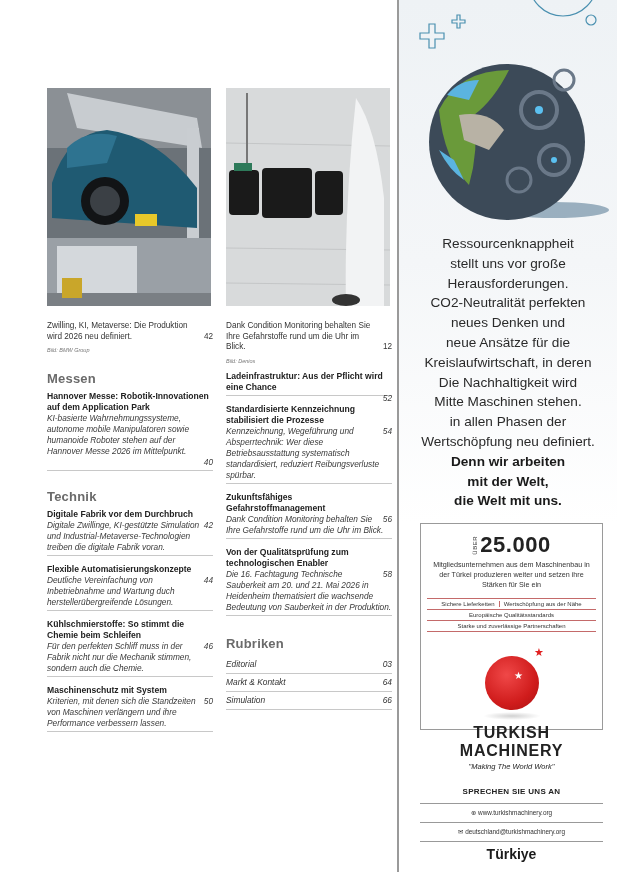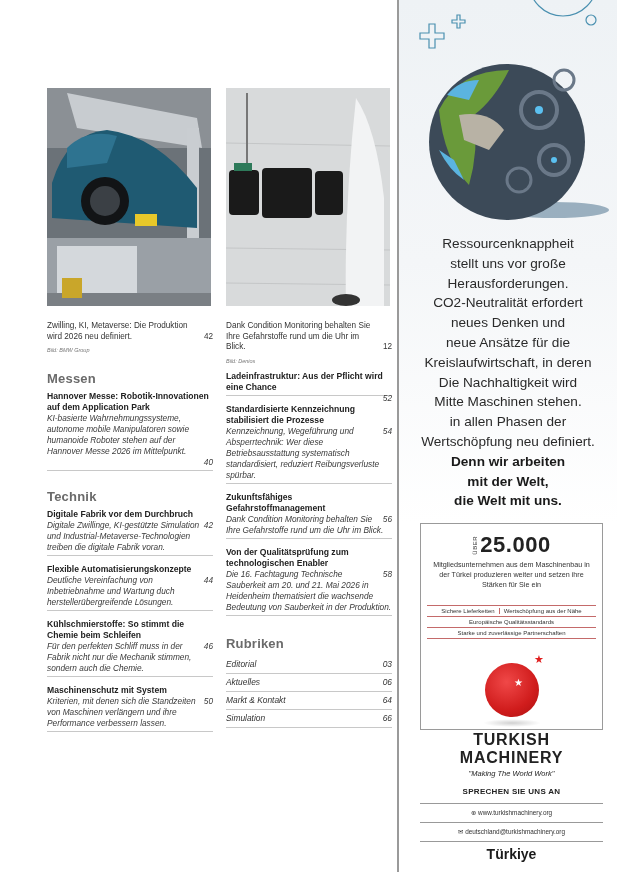--- a/index.html
+++ b/index.html
@@ -154,24 +154,20 @@
     <div class="entry-title">Von der Qualitätsprüfung zum technologischen Enabler</div>
     <div class="entry-desc"><span class="pg">58</span><span>Die 16. Fachtagung Technische Sauberkeit am 20. und 21. Mai 2026 in Heidenheim thematisiert die wachsende Bedeutung von Sauberkeit in der Produktion.</span></div>
   </div>
 
   <div class="section-title" style="margin-top:20px">Rubriken</div>
   <div class="rub-item">
       <span>Editorial</span>
       <span>03</span>
     </div>
   <div class="rub-item">
-      <span>Aktuelles</span>
-      <span>06</span>
-    </div>
-  <div class="rub-item">
       <span>Markt &amp; Kontakt</span>
       <span>64</span>
     </div>
   <div class="rub-item">
       <span>Simulation</span>
       <span>66</span>
     </div>
 </div>
 
 <div class="divider"></div>
@@ -193,40 +189,40 @@
     <circle cx="120" cy="180" r="12" fill="none" stroke="#6a7888" stroke-width="3"></circle>
     <circle cx="165" cy="80" r="10" fill="none" stroke="#6a7888" stroke-width="3"></circle>
     <circle cx="140" cy="110" r="4" fill="#5bc0f0"></circle>
     <circle cx="155" cy="160" r="3" fill="#5bc0f0"></circle>
   </svg>
 
   <div class="ad-text">
     <div>Ressourcenknappheit</div>
     <div>stellt uns vor große</div>
     <div>Herausforderungen.</div>
-    <div>CO2-Neutralität erfordert</div>
+    <div>CO2-Neutralität perfekten</div>
     <div>neues Denken und</div>
     <div>neue Ansätze für die</div>
     <div>Kreislaufwirtschaft, in deren</div>
     <div>Die Nachhaltigkeit wird</div>
     <div>Mitte Maschinen stehen.</div>
     <div>in allen Phasen der</div>
     <div>Wertschöpfung neu definiert.</div>
     <b><div>Denn wir arbeiten</div></b>
     <b><div>mit der Welt,</div></b>
     <b><div>die Welt mit uns.</div></b>
   </div>
 </div>
 
 <div class="ad-box">
   <div class="big-num">
     <span class="uber">ÜBER</span>
     <span class="num">25.000</span>
   </div>
-  <div class="box-desc" style="padding:0 12px;margin-bottom:15px">Mitgliedsunternehmen aus dem Maschinenbau in der Türkei produzieren weiter und setzen ihre Stärken für Sie ein</div>
+  <div class="box-desc" style="padding:0 12px;margin-bottom:8px">Mitgliedsunternehmen aus dem Maschinenbau in der Türkei produzieren weiter und setzen ihre Stärken für Sie ein</div>
   <div class="feat-row split">
       <span>Sichere Lieferketten</span>
       <span>Wertschöpfung aus der Nähe</span>
     </div>
   <div class="feat-row">
       <span>Europäische Qualitätsstandards</span>
     </div>
   <div class="feat-row feat-last">
       <span>Starke und zuverlässige Partnerschaften</span>
     </div>

